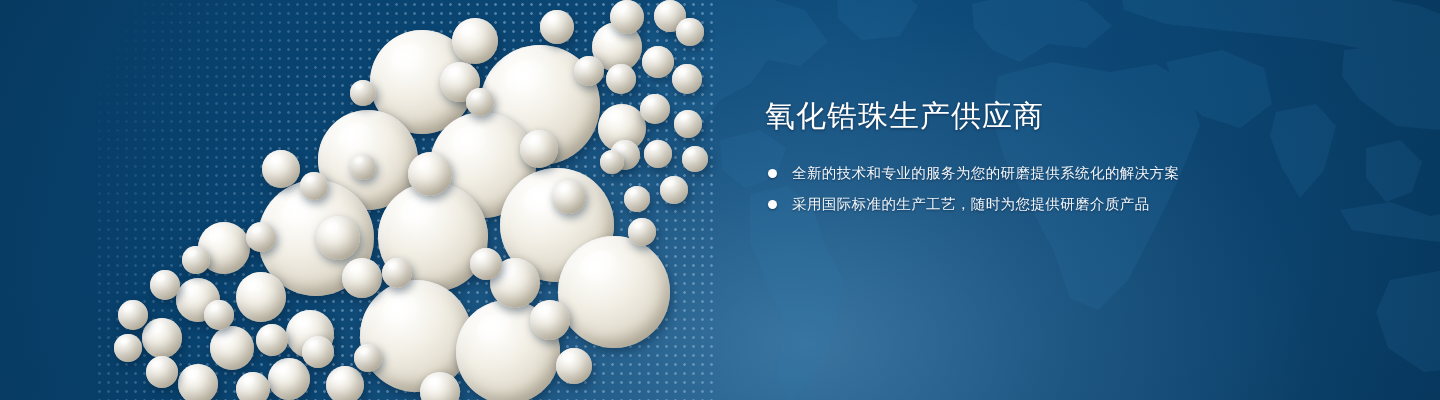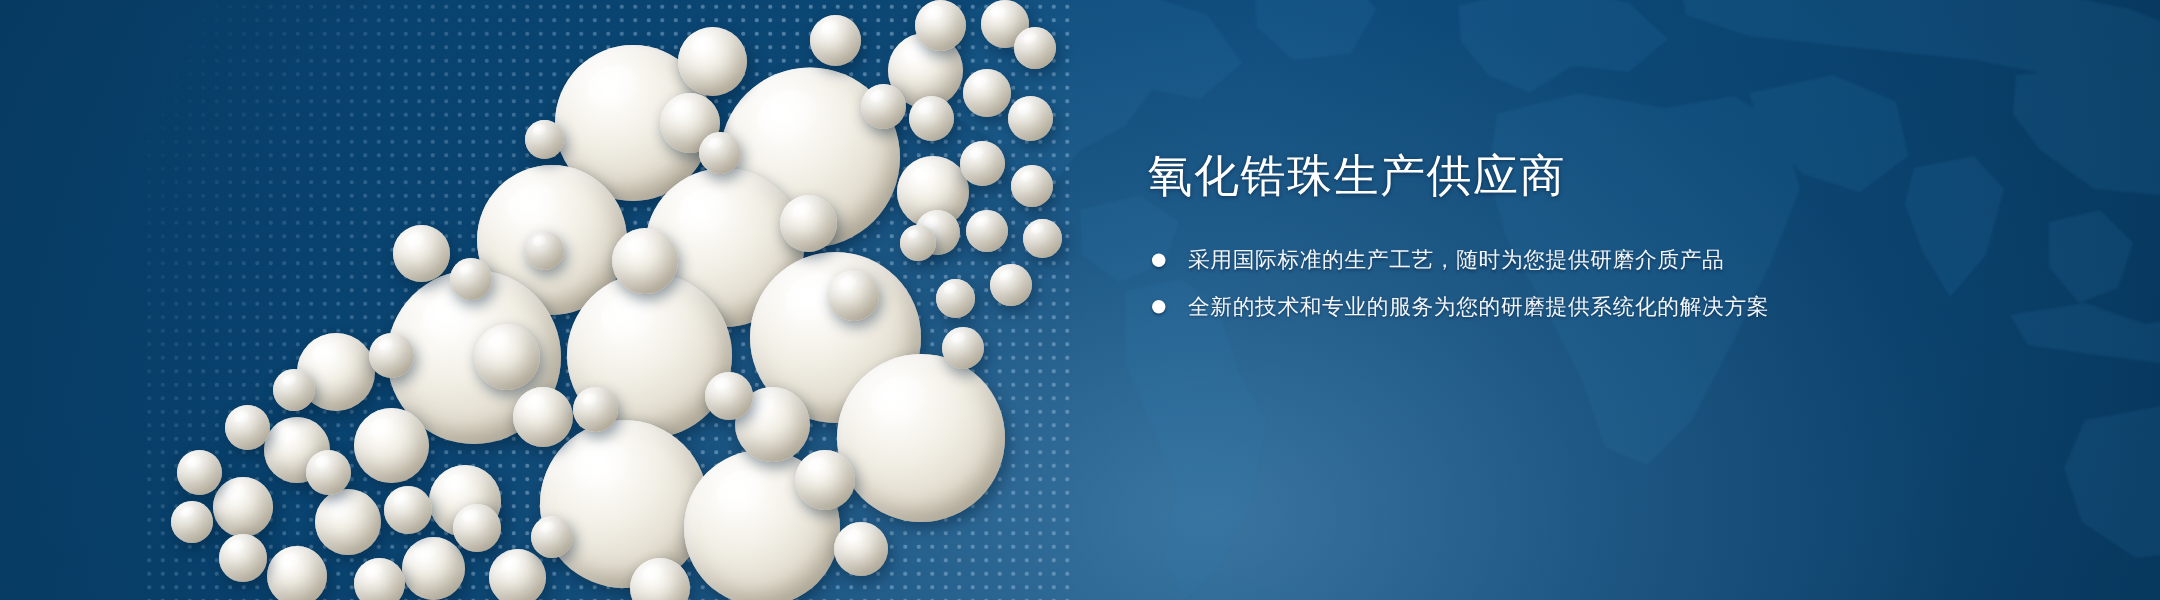--- a/index.html
+++ b/index.html
@@ -5,21 +5,21 @@
   html, body {
     margin: 0;
     padding: 0;
     background: #08253f;
   }
   #banner {
     position: relative;
     width: 1440px;
     height: 400px;
     overflow: hidden;
-    font-family: Liberation Serif, serif;
+    font-family: Liberation Mono, monospace;
     background: #0a4470;
   }
 
   
   .bg-base {
     position: absolute;
     inset: 0;
     background:
       radial-gradient(ellipse 820px 560px at 56% 86%,
         rgba(96,150,190,0.55) 0%,
@@ -273,24 +273,24 @@
 
   <div class="copy">
 
     <h1 class="headline">氧化锆珠生产供应商</h1>
 
     <ul class="bullets">
 
 
       <li class="bullet-row">
         <span class="dot"></span>
+        <span class="bullet-text">全新的技术和专业的服务为您的研磨提供系统化的解决方案</span>
+      </li>
+
+      <li class="bullet-row">
+        <span class="dot"></span>
         <span class="bullet-text">采用国际标准的生产工艺，随时为您提供研磨介质产品</span>
       </li>
 
-      <li class="bullet-row">
-        <span class="dot"></span>
-        <span class="bullet-text">全新的技术和专业的服务为您的研磨提供系统化的解决方案</span>
-      </li>
-
     </ul>
   </div>
 
 </div>
 
 </body></html>

